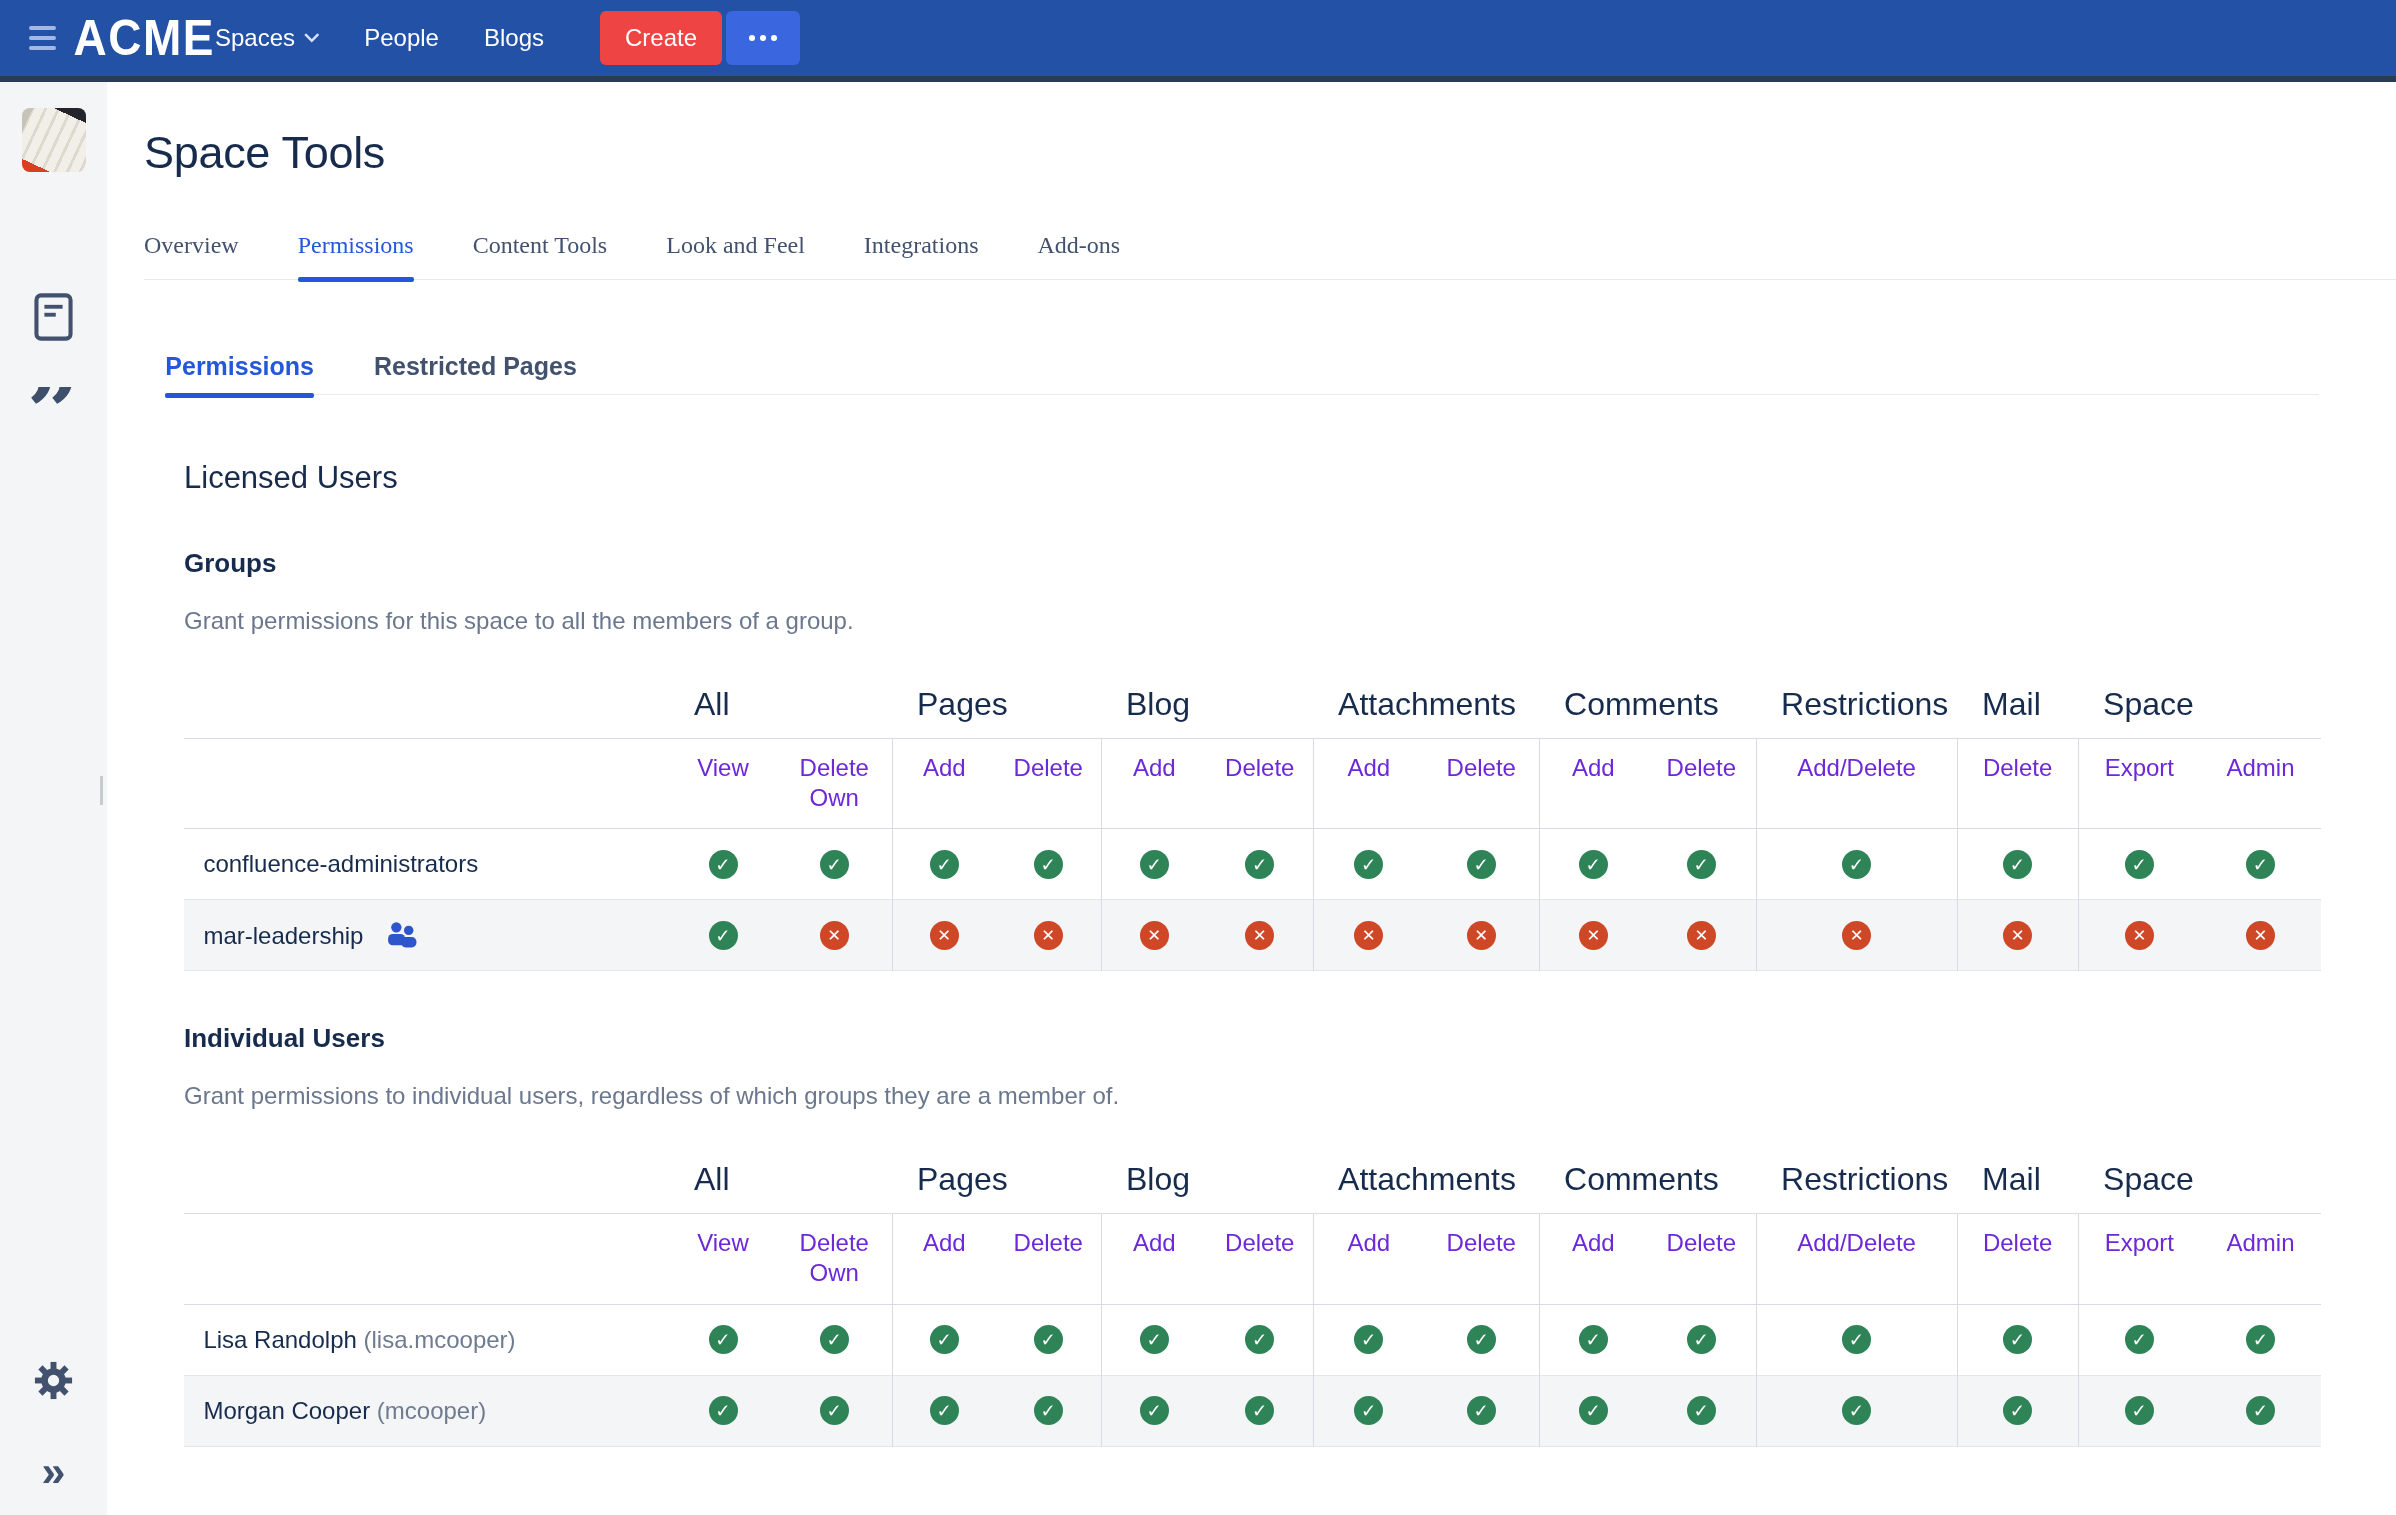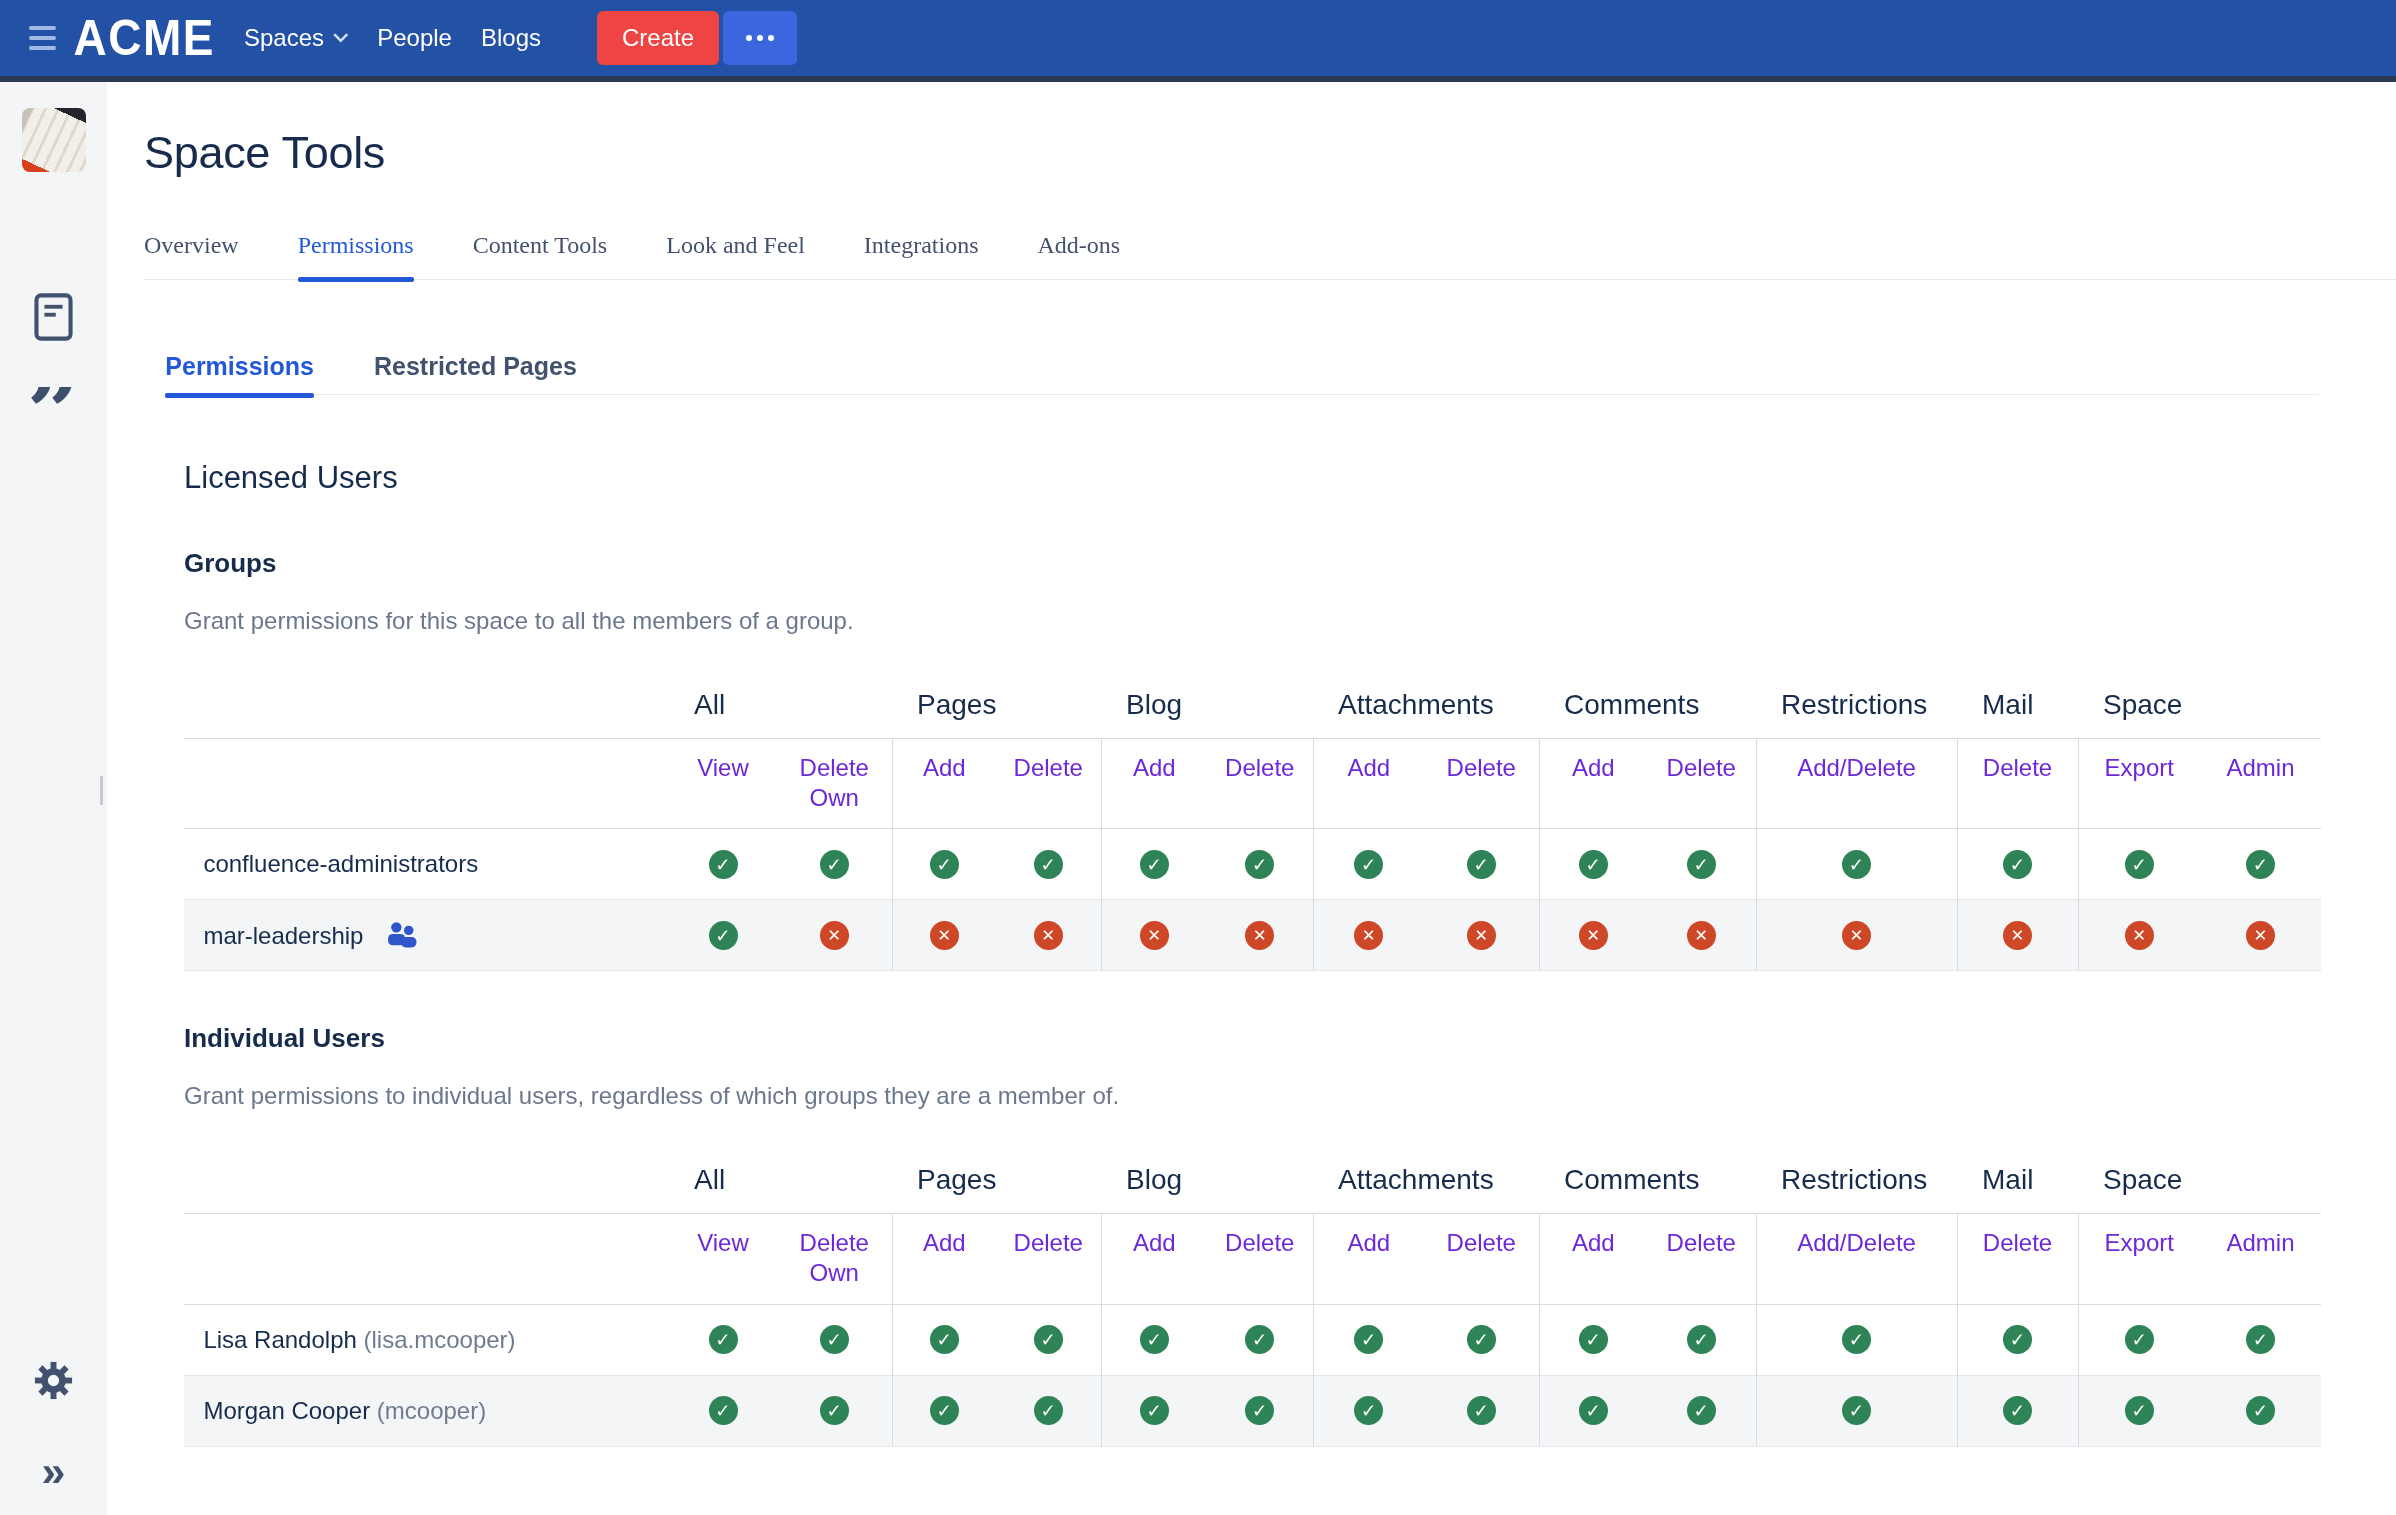--- a/index.html
+++ b/index.html
@@ -10,21 +10,21 @@
   }
   
   .topnav{
     position:absolute; top:0; left:0; width:2397px; height:76px;
     background:#2351A5; display:flex; align-items:center;
   }
   .nav-shadow{ position:absolute; top:76px; left:0; width:2397px; height:6.8px; background:#2B3A55; }
   .hamburger{ margin-left:29px; width:27px; display:flex; flex-direction:column; gap:5.8px; cursor:pointer;}
   .hamburger span{ height:3.9px; border-radius:1.9px; background:#A4B8E6; }
   .logo{ margin-left:17.5px; color:#fff; font-size:46px; font-weight:600; letter-spacing:1.5px; transform:scaleY(1.08); cursor:pointer;}
-  .nav-menu{ display:flex; align-items:center; gap:29px; margin-left:29px; }
+  .nav-menu{ display:flex; align-items:center; gap:45px; }
   .nav-item{ color:#fff; font-size:24px; display:flex; align-items:center; gap:8.7px; cursor:pointer;}
   .btn-create{ margin-left:56px; height:54px; padding:0 25px; background:#ef4444; border:none; border-radius:5.8px;
     color:#fff; font-size:24px; font-family:inherit; cursor:pointer;}
   .btn-more{ margin-left:3.9px; height:54px; width:74px; background:#3A67E0; border:none; border-radius:5.8px;
     display:flex; align-items:center; justify-content:center; gap:4.9px; cursor:pointer;}
   .btn-more i{ width:5.8px; height:5.8px; border-radius:50%; background:#fff; }
   .nav-right{ margin-left:auto; display:flex; align-items:center; margin-right:39px; }
   .searchbox{ width:260px; height:54px; background:#1C3D7F; border-radius:6.8px; display:flex; align-items:center; padding:0 15.5px;}
   .searchbox input{ background:transparent; border:none; outline:none; color:#fff; font-size:23px; width:184px; font-family:inherit;}
   .searchbox input::placeholder{ color:#C3CFEC; }
@@ -63,21 +63,21 @@
   .subtab{ font-size:25px; line-height:29px; font-weight:600; color:#42526E; padding-bottom:12.6px; position:relative; cursor:pointer;}
   .subtab.active{ color:#2458DA;}
   .subtab.active::after{ content:""; position:absolute; left:0; right:0; bottom:-3.9px; height:4.9px; background:#2458DA; border-radius:1.9px;}
   .section{ margin-left:40px; }
   h2.licensed{ margin-top:64px; font-size:31px; font-weight:500; line-height:37px; color:#172B4D;}
   h3.subsection{ margin-top:52px; font-size:26px; font-weight:700; line-height:31px; color:#172B4D;}
   p.desc{ margin-top:27px; font-size:24px; line-height:29px; color:#6B778C;}
   
   table.perm-table{ margin-top:47px; width:2137px; border-collapse:collapse; table-layout:fixed; }
   table.perm-table th{ font-weight:400; }
-  .th-group{ text-align:left; padding:7.8px 0 19.4px 25px; font-size:28px; font-weight:700; color:#172B4D; line-height:29px;}
+  .th-group{ text-align:left; padding:7.8px 0 19.4px 25px; font-size:32px; font-weight:700; color:#172B4D; line-height:29px;}
   thead tr.group-row{ border-bottom:1.9px solid #D8DBE1; }
   thead tr.sub-row{ border-bottom:1.9px solid #D8DBE1; }
   .th-sub{ text-align:center; vertical-align:top; padding:13.6px 5.8px 15.5px; font-size:24px; color:#6d28d9; line-height:30px;}
   td.perm-cell{ text-align:center; }
   tbody tr{ border-bottom:1.9px solid #E4E6EA; height:71px; }
   tbody tr.alt{ background:#F4F5F7; }
   td.name-cell{ text-align:left; padding-left:19.4px; font-size:24px; color:#172B4D; }
   td.name-cell .uname{ color:#6F7B8F; }
   td.name-cell svg{ vertical-align:-4.9px; margin-left:21.3px; }
   .gs{ border-left:1.9px solid #D8DBE1; }

